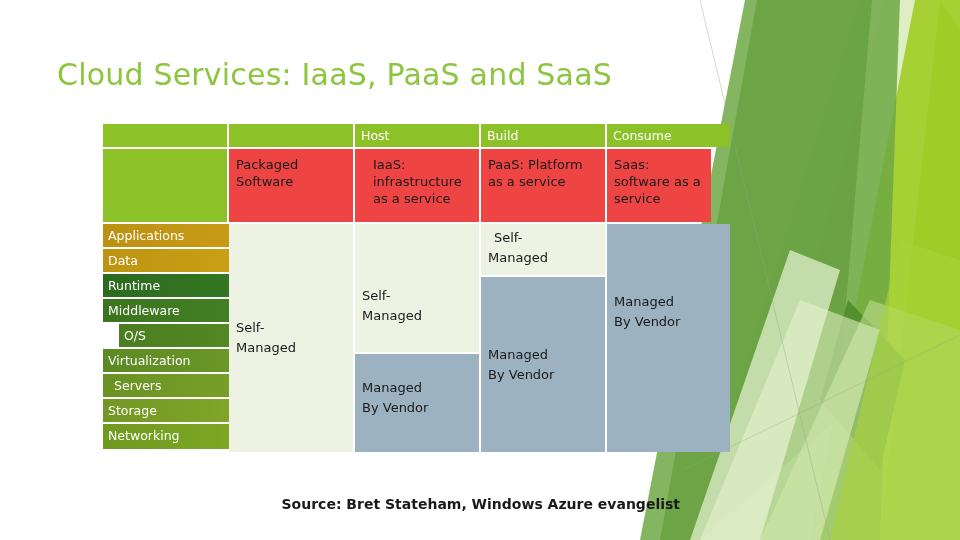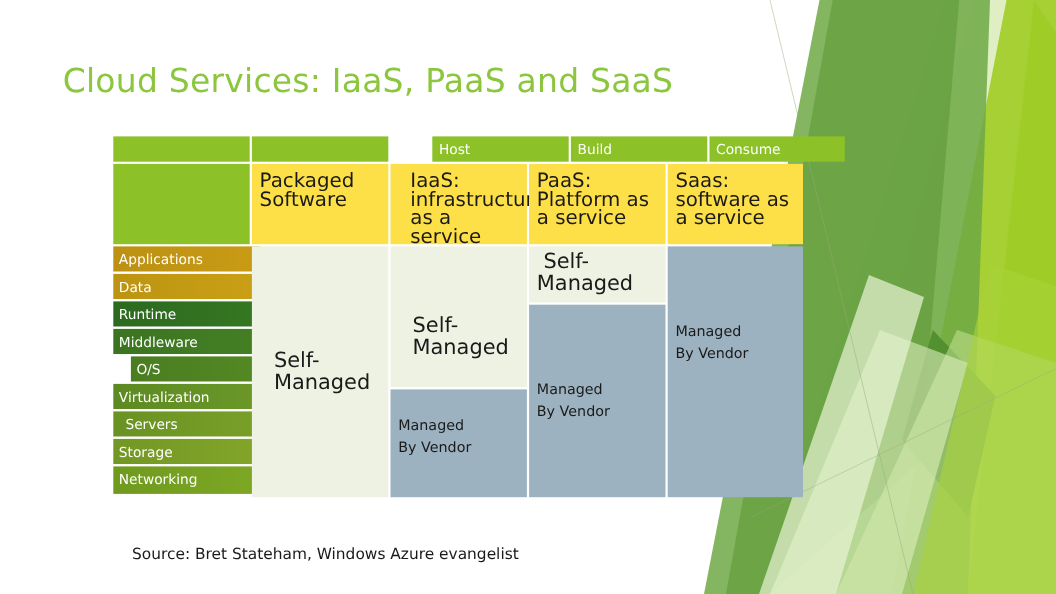--- a/index.html
+++ b/index.html
@@ -50,43 +50,42 @@
     position: absolute;
     box-sizing: border-box;
   }
 
   .hdr {
     background: #8CC227;
     color: #ffffff;
     font-size: 12.5px;
     line-height: 13px;
     padding: 5px 6px 0 6px;
-    margin-left: 38px;
   }
   .hdr-blank {
     background: #8CC227;
   }
 
   .desc {
-    background: #fde047;
-    color: #1a1a1a;
-    font-size: 18px;
+    background: #ef4444;
+    color: #1a1a1a;
+    font-size: 13px;
     line-height: 17px;
     padding: 7px 7px 0 7px;
   }
   .desc-green {
     background: #8CC227;
   }
 
   .body-green {
     background: #EDF2E2;
     color: #1a1a1a;
-    font-size: 19px;
+    font-size: 13px;
     line-height: 20px;
-    padding: 0 20px;
+    padding: 0 7px;
     display: flex;
     align-items: center;
   }
   .body-blue {
     background: #9DB2C0;
     color: #1a1a1a;
     font-size: 13px;
     line-height: 20px;
     padding: 0 7px;
     display: flex;
@@ -112,23 +111,23 @@
     overflow: hidden;
     white-space: nowrap;
   }
 
   
   #source-caption {
     position: absolute;
     left: 120px;
     top: 496px;
     width: 560px;
-    text-align: left;
+    text-align: right;
     font-size: 14px;
-    font-weight: normal;
+    font-weight: bold;
     color: #1a1a1a;
     font-family: "DejaVu Sans", sans-serif;
   }
 </style>
 </head>
 <body>
 
 <svg id="decor" viewBox="0 0 960 540" width="960" height="540">
 
   <polygon points="960,0 960,540 690,540 860,0" fill="#E3F0C8" opacity="0.75"></polygon>
@@ -160,21 +159,21 @@
   <div class="cell hdr-blank" style="left:0px;top:0px;width:124px;height:23px;"></div>
   <div class="cell hdr-blank" style="left:126px;top:0px;width:124px;height:23px;"></div>
   <div class="cell hdr" style="left:252px;top:0px;width:124px;height:23px;">Host</div>
   <div class="cell hdr" style="left:378px;top:0px;width:124px;height:23px;">Build</div>
   <div class="cell hdr" style="left:504px;top:0px;width:123px;height:23px;">Consume</div>
 
   <div class="cell desc-green" style="left:0px;top:25px;width:124px;height:73px;"></div>
   <div class="cell desc" style="left:126px;top:25px;width:124px;height:73px;">Packaged Software</div>
   <div class="cell desc" style="left:252px;top:25px;width:124px;height:73px;padding-left:18px;">IaaS: infrastructure as a service</div>
   <div class="cell desc" style="left:378px;top:25px;width:124px;height:73px;">PaaS: Platform as a service</div>
-  <div class="cell desc" style="left:504px;top:25px;width:123px;height:73px;">Saas: software as a service</div>
+  <div class="cell desc" style="left:504px;top:25px;width:104px;height:73px;">Saas: software as a service</div>
 
   <div id="stack-column" style="position:absolute;left:0px;top:100px;width:125px;height:228px;">
     <div class="stack-label" style="top:0px;background:linear-gradient(to right,#BC9012,#C99B15);">
       <span>Applications</span>
     </div>
     <div class="stack-label" style="top:25px;background:linear-gradient(to right,#BD9411,#CAA016);">
       <span>Data</span>
     </div>
     <div class="stack-label" style="top:50px;background:linear-gradient(to right,#2C6A1F,#357722);">
       <span>Runtime</span>

